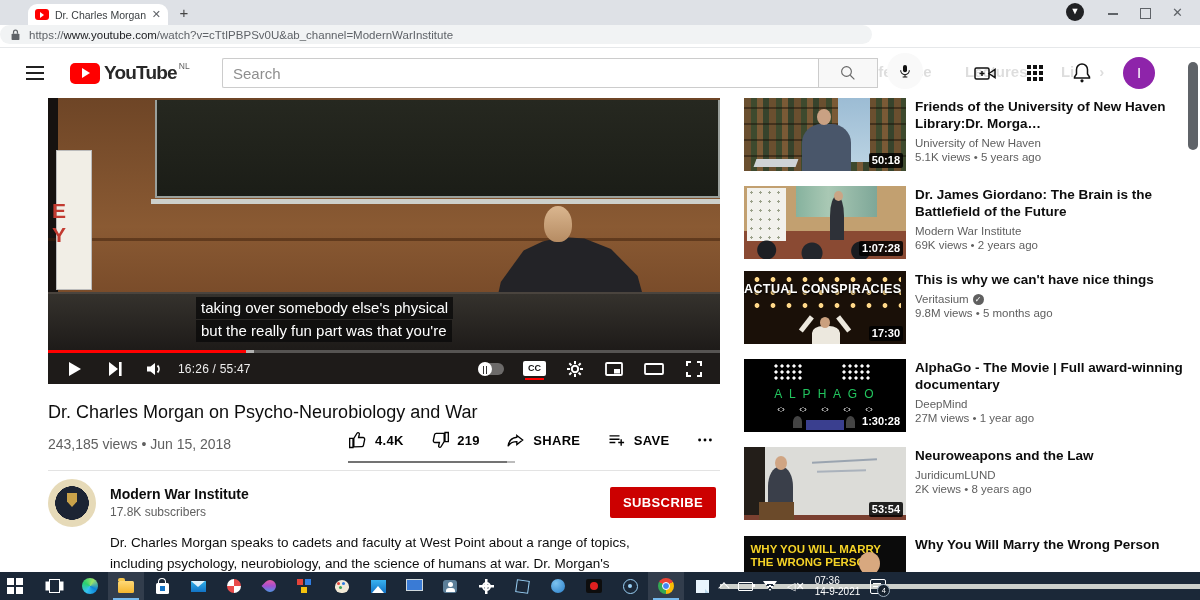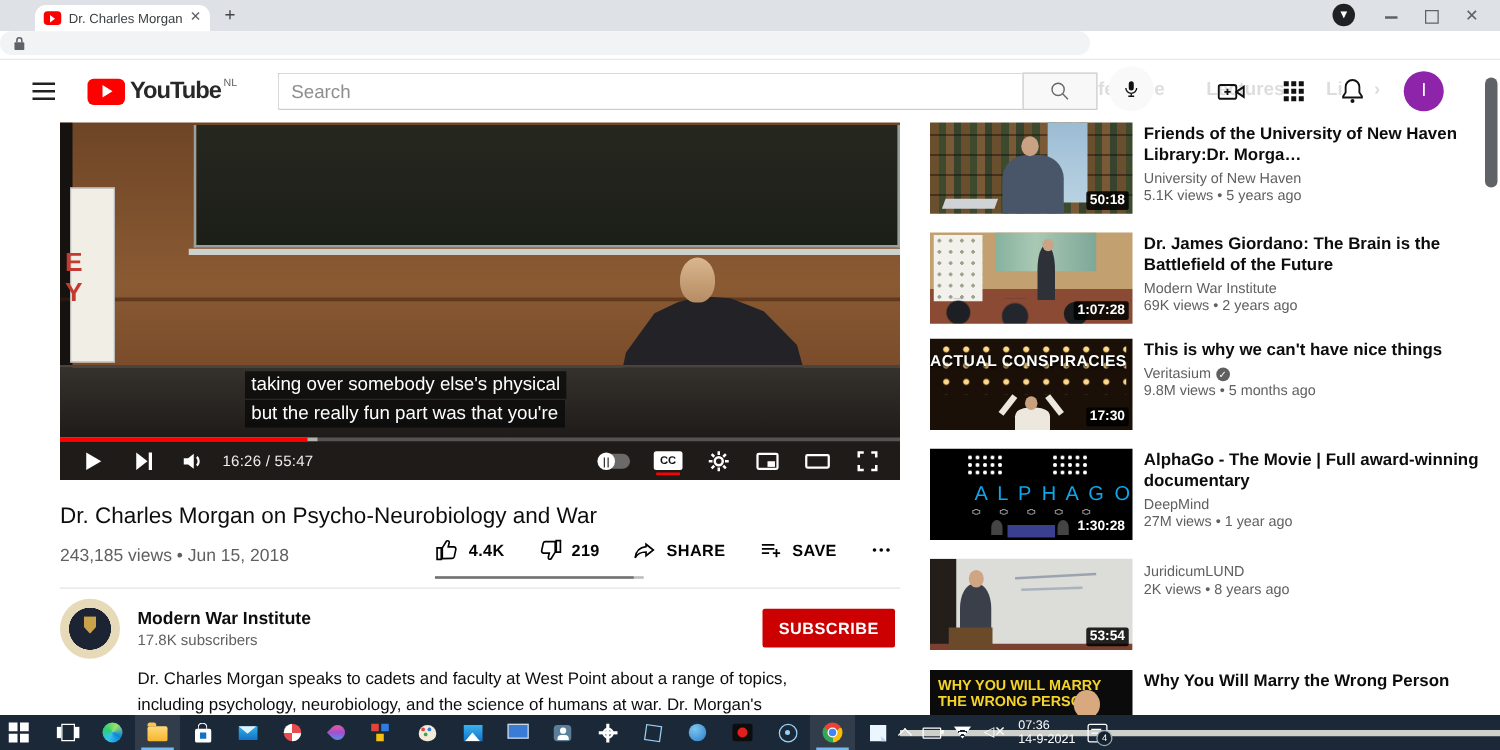--- a/index.html
+++ b/index.html
@@ -158,21 +158,21 @@
   .t3-text{left:0;right:0;top:15%;text-align:left;color:#fff;font-weight:bold;font-size:12.5px;
        letter-spacing:.4px;text-shadow:0 1px 2px #000;white-space:nowrap;}
   .t3-armL{left:37%;bottom:16%;width:5px;height:24%;background:#ece8de;transform:rotate(38deg);}
   .t3-armR{left:60%;bottom:16%;width:5px;height:24%;background:#ece8de;transform:rotate(-38deg);}
   .t3-head{left:47%;bottom:22%;width:10px;height:11px;border-radius:50%;background:#caa07e;}
   .t3-body{left:42%;bottom:0;width:17%;height:24%;background:#ece8de;border-radius:40% 40% 0 0;}
 
   .t4{background:#000;}
   .t4-dots{width:19%;height:24%;top:6%;
        background:radial-gradient(circle 1.4px,#fff 0 1.4px,transparent 1.8px);background-size:6px 6px;}
-  .t4-title{left:0;right:0;top:38%;text-align:right;color:#0ea5e9;font-size:16px;letter-spacing:2px;white-space:pre;}
+  .t4-title{left:0;right:0;top:38%;text-align:center;color:#22c55e;font-size:12px;letter-spacing:2px;white-space:pre;}
   .t4-laurels{left:50%;top:63%;width:110px;height:9px;transform:translateX(-50%);
        background:radial-gradient(ellipse 6px 3.5px,transparent 0 2.2px,#999 2.3px 3.4px,transparent 3.6px);
        background-size:22px 9px;}
   .t4-table{left:38%;bottom:3%;width:24%;height:13%;background:#3a3f8f;}
   .t4-p1{left:30%;bottom:5%;width:9px;height:12px;border-radius:50% 50% 0 0;background:#444;}
   .t4-p2{left:63%;bottom:5%;width:9px;height:12px;border-radius:50% 50% 0 0;background:#444;}
 
   .t5{background:#dcdcd8;}
   .t5-col{left:0;top:0;width:13%;height:100%;background:#231e19;}
   .t5-mark1{left:42%;top:18%;width:40%;height:2px;background:#9aa4b0;transform:rotate(-3deg);}
@@ -280,20 +280,21 @@
   <div class="ab navic" style="left:60px">
     <svg width="18" height="18" viewBox="0 0 20 20">
         <path d="M16 10a6 6 0 1 1-2-4.5M14 2v4h-4" fill="none" stroke="#5f6368" stroke-width="1.8"></path>
       </svg>
   </div>
   <div class="omnibox">
     <svg width="11" height="13" viewBox="0 0 14 16" style="margin-right:8px;flex:none">
       <rect x="2" y="7" width="10" height="8" rx="1" fill="#5f6368"></rect>
       <path d="M4.5 7V5a2.5 2.5 0 0 1 5 0v2" fill="none" stroke="#5f6368" stroke-width="1.6"></path>
     </svg>
+    <div class="url"><span>https://</span><b>www.youtube.com</b><span>/watch?v=cTtIPBPSv0U&amp;ab_channel=ModernWarInstitute</span></div>
   </div>
   <div class="ab addr-right">
     <svg width="17" height="17" viewBox="0 0 20 20">
         <rect x="2" y="4" width="16" height="10" rx="1" fill="none" stroke="#5f6368" stroke-width="1.6"></rect>
         <path d="M10 6v5M8 9.5l2 2 2-2M13 14h3" fill="none" stroke="#5f6368" stroke-width="1.6"></path>
       </svg>
     <svg width="17" height="17" viewBox="0 0 20 20">
         <circle cx="9" cy="9" r="5.5" fill="none" stroke="#5f6368" stroke-width="1.6"></circle>
         <path d="M13 13l4.5 4.5M7 9h4M9 7v4" fill="none" stroke="#5f6368" stroke-width="1.6"></path>
       </svg>
@@ -569,20 +570,21 @@
     <div class="tart t5-col"></div>
     <div class="tart t5-mark1"></div>
     <div class="tart t5-mark2"></div>
     <div class="tart t5-floor"></div>
     <div class="tart t5-man"></div>
     <div class="tart t5-mhead"></div>
     <div class="tart t5-lect"></div>
     <div class="dur">53:54</div>
   </div>
   <div class="vtxt">
+    <div class="rtitle">Neuroweapons and the Law</div>
     <div class="rchan">
         <span>JuridicumLUND</span>
       </div>
     <div class="rmeta">2K views • 8 years ago</div>
   </div>
 </div>
 
 <div class="ab vrow" style="top:536px">
   <div class="thumb t6">
     <div class="tart t6-text">

